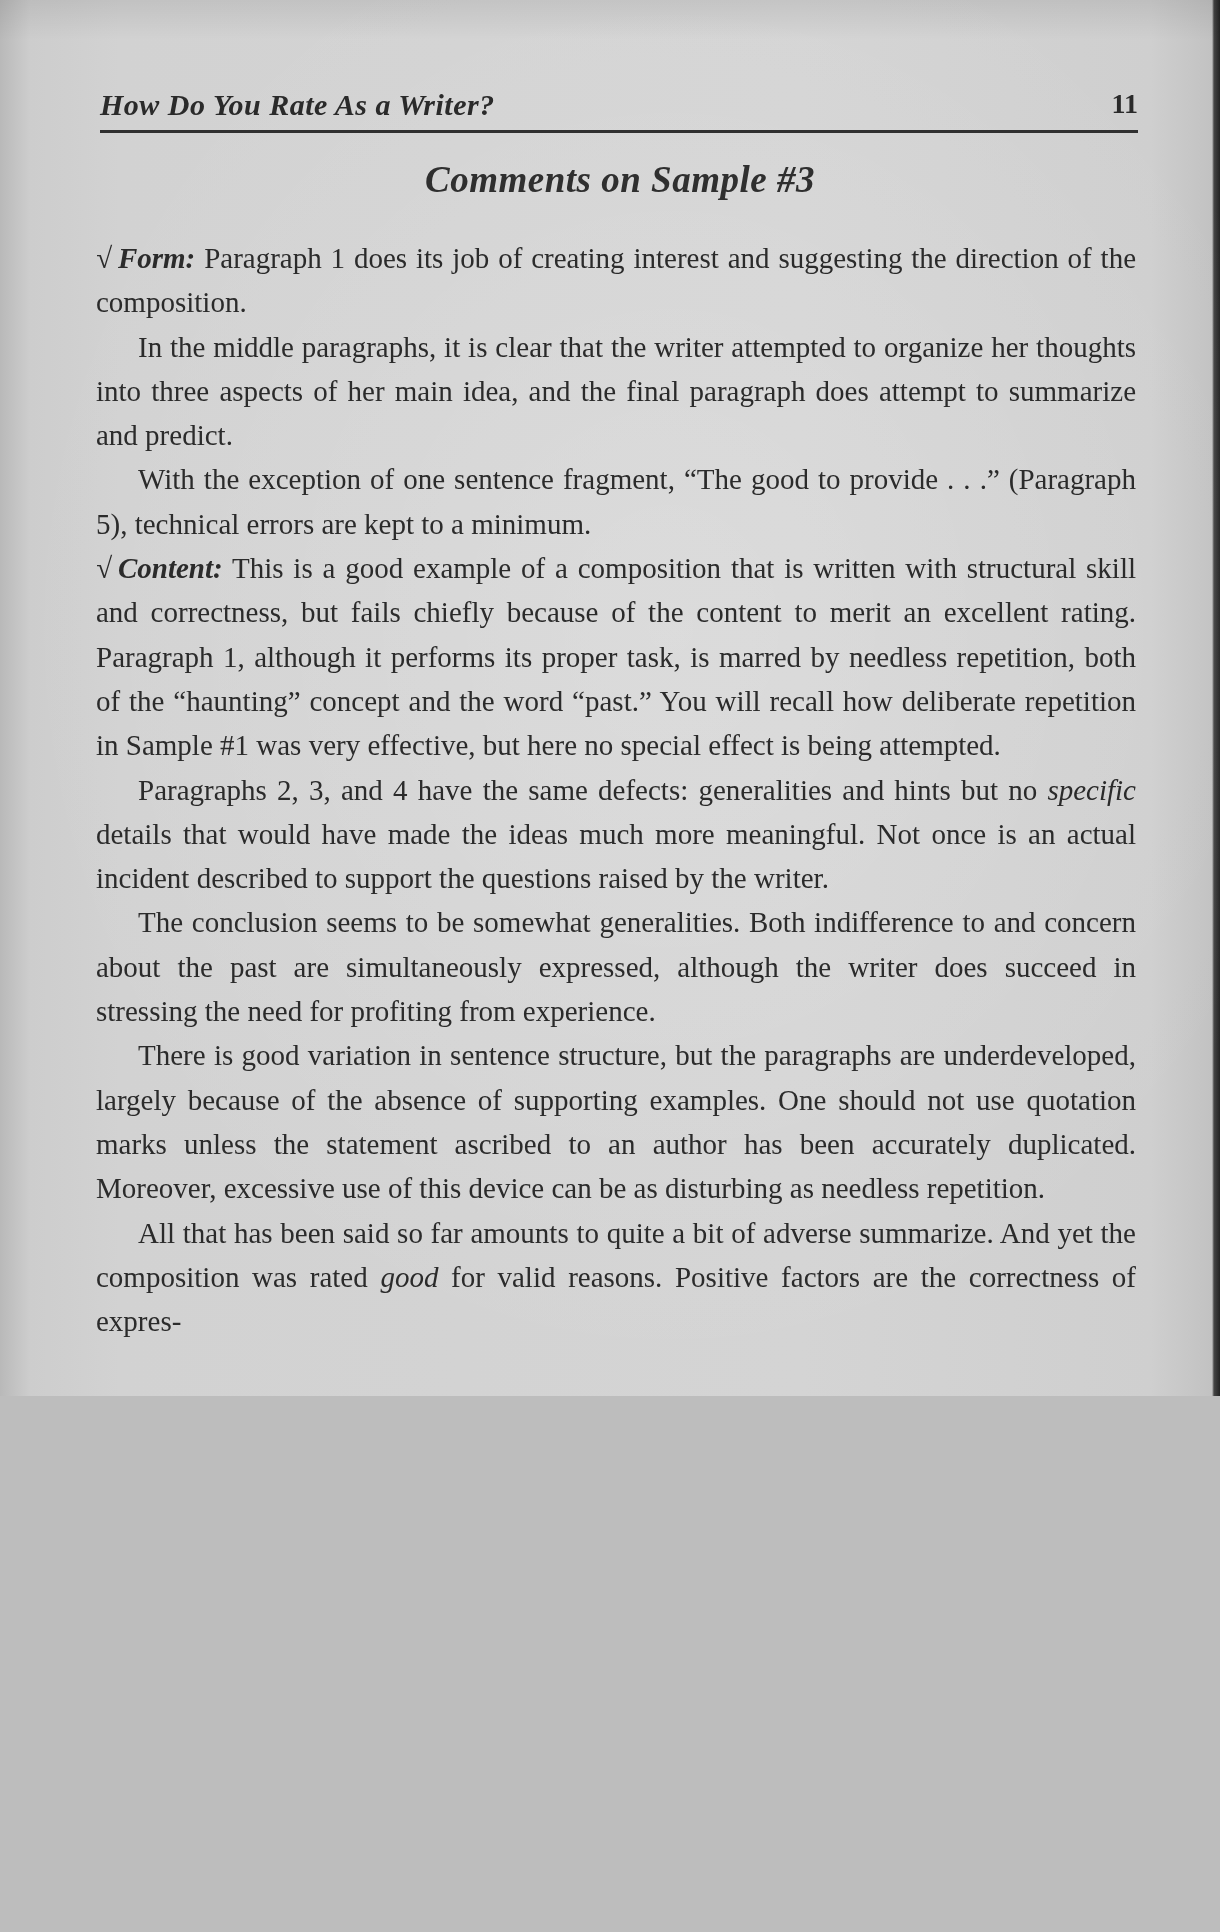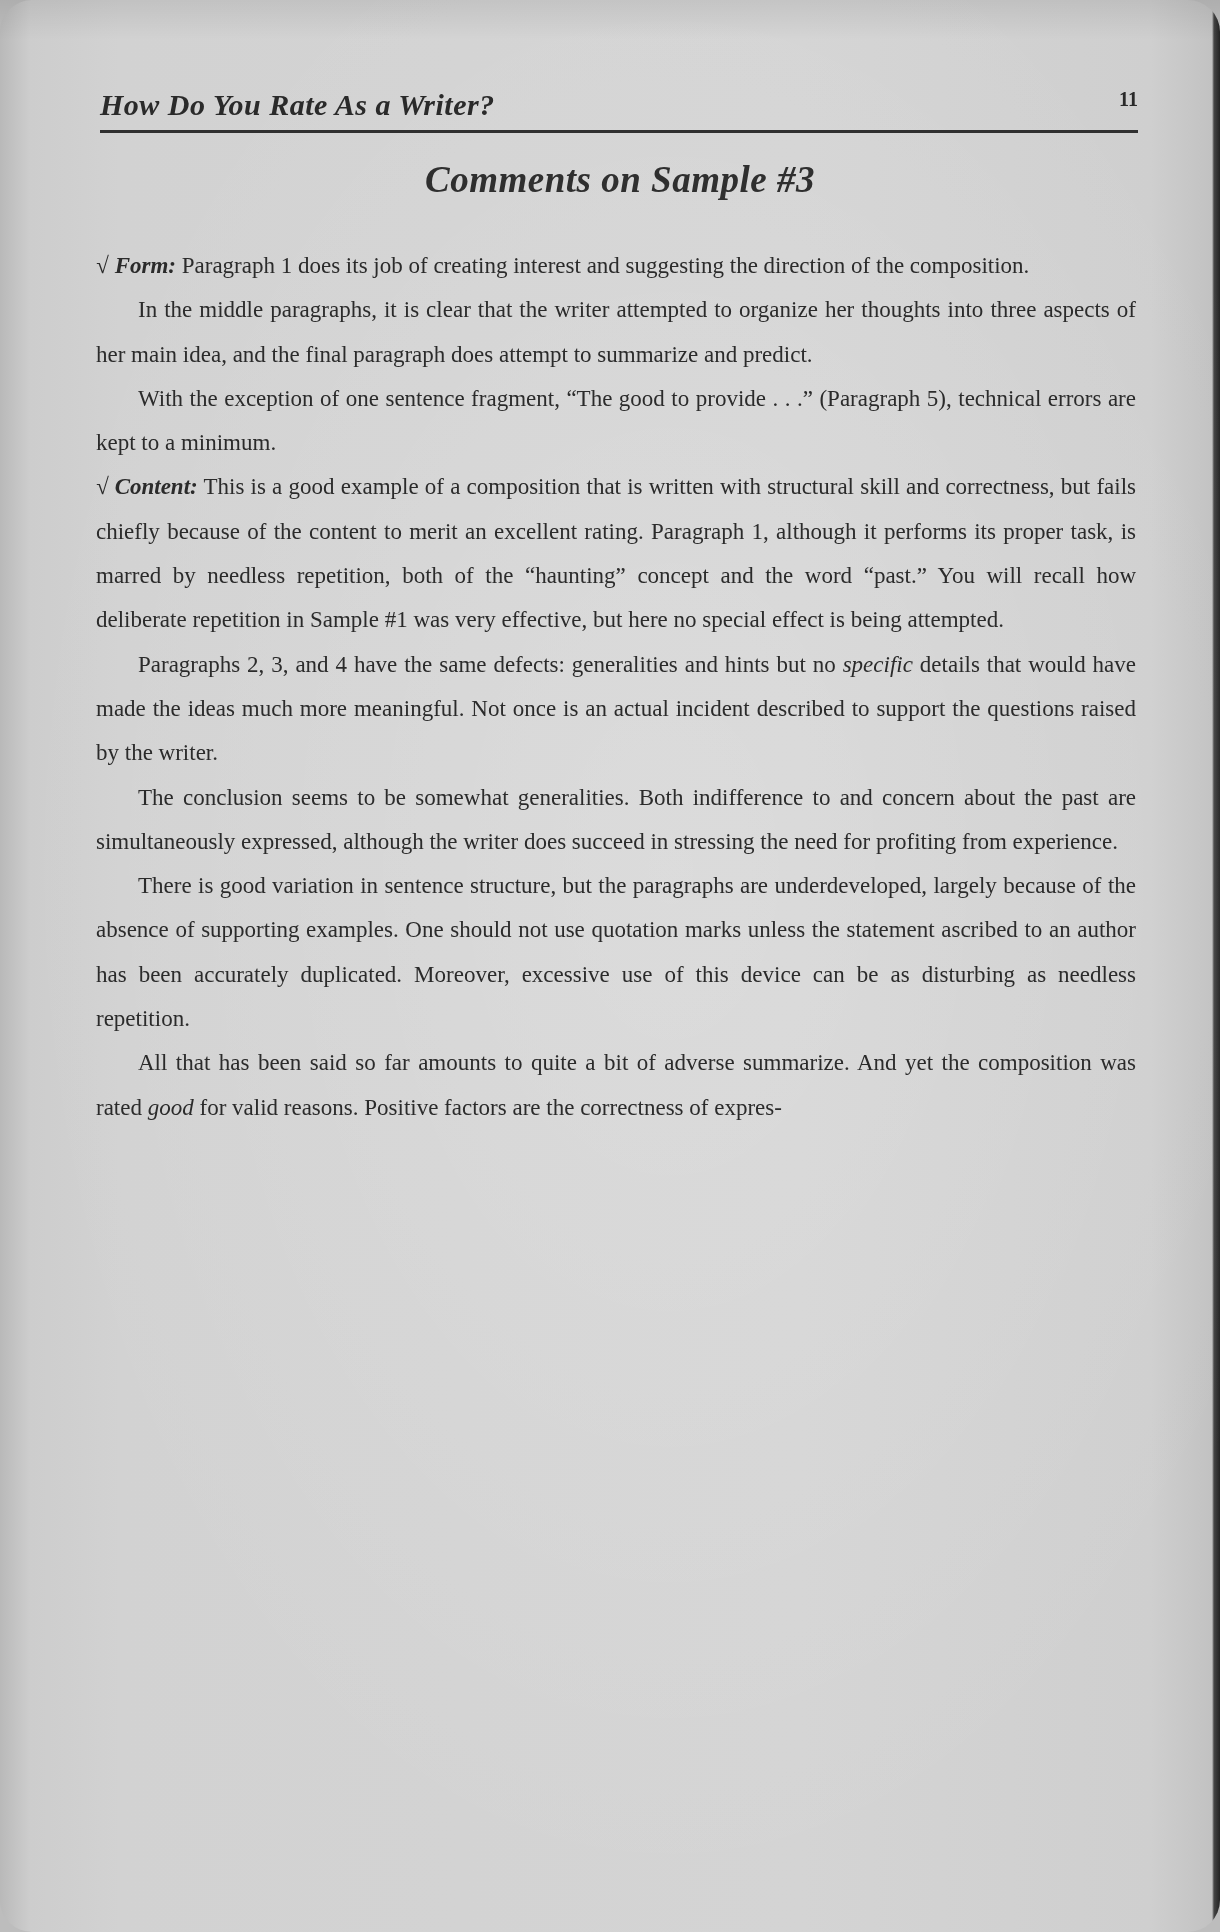--- a/index.html
+++ b/index.html
@@ -2,55 +2,54 @@
 <html><head>
 <meta charset="utf-8">
 <style>
   html, body { margin: 0; padding: 0; }
   body {
     width: 1220px; height: 1932px; overflow: hidden;
     background: #bdbdbd;
     font-family: "Liberation Serif", "DejaVu Serif", serif;
   }
   .page {
-    position: relative; width: 1220px; height: 1932px;
+    position: relative; width: 1220px; height: 1396px;
     background:
       radial-gradient(ellipse at 55% 45%, rgba(255,255,255,0.18), rgba(255,255,255,0) 70%),
       linear-gradient(90deg, #b9b9b9 0px, #cdcdcd 30px, #d2d2d2 120px, #d4d4d4 800px, #cfcfcf 1150px, #c2c2c2 1212px, #444 1214px, #222 1220px),
       #d0d0d0;
-    border-radius: 32px;
   }
   .page::before {
     content: ""; position: absolute; left: 0; top: 0; right: 0; height: 40px;
     background: linear-gradient(180deg, rgba(0,0,0,0.08), rgba(0,0,0,0));
   }
   .running-head {
     position: absolute; left: 100px; top: 84px; width: 1038px; height: 48px;
   }
   .rh-title {
     position: absolute; left: 0; top: 4px;
     font-style: italic; font-weight: bold; font-size: 30px; color: #2a2a2a;
     letter-spacing: 0.5px;
   }
   .rh-page {
     position: absolute; right: 0; top: 4px;
-    font-size: 20px; font-weight: bold; color: #2a2a2a;
+    font-size: 28px; font-weight: bold; color: #2a2a2a;
   }
   .rh-rule {
     position: absolute; left: 100px; top: 130px; width: 1038px; height: 3px;
     background: #303030;
   }
   .section-title {
     position: absolute; left: 0; width: 1240px; top: 158px;
     text-align: center; font-style: italic; font-weight: bold;
     font-size: 37px; color: #2f2f2f; letter-spacing: 0.5px;
   }
   .body-text {
-    position: absolute; left: 96px; top: 244px; width: 1040px;
-    font-size: 23px; line-height: 44.3px; color: #2b2b2b;
+    position: absolute; left: 96px; top: 236px; width: 1040px;
+    font-size: 29px; line-height: 44.3px; color: #2b2b2b;
     text-align: justify;
   }
   .body-text p { margin: 0; text-indent: 42px; }
   .body-text p.lead { text-indent: 0; }
   .body-text p.gap { }
   .check { font-style: italic; font-weight: bold; margin-right: 6px; }
   .label { font-style: italic; font-weight: bold; }
   em { }
 </style>
 </head>

